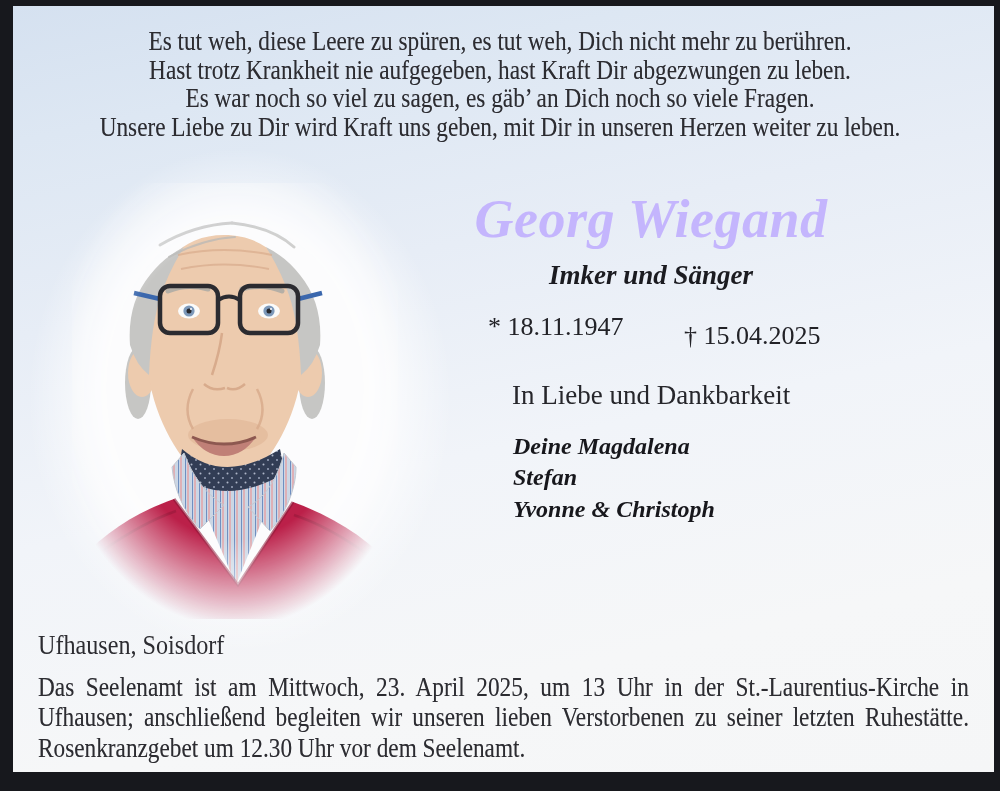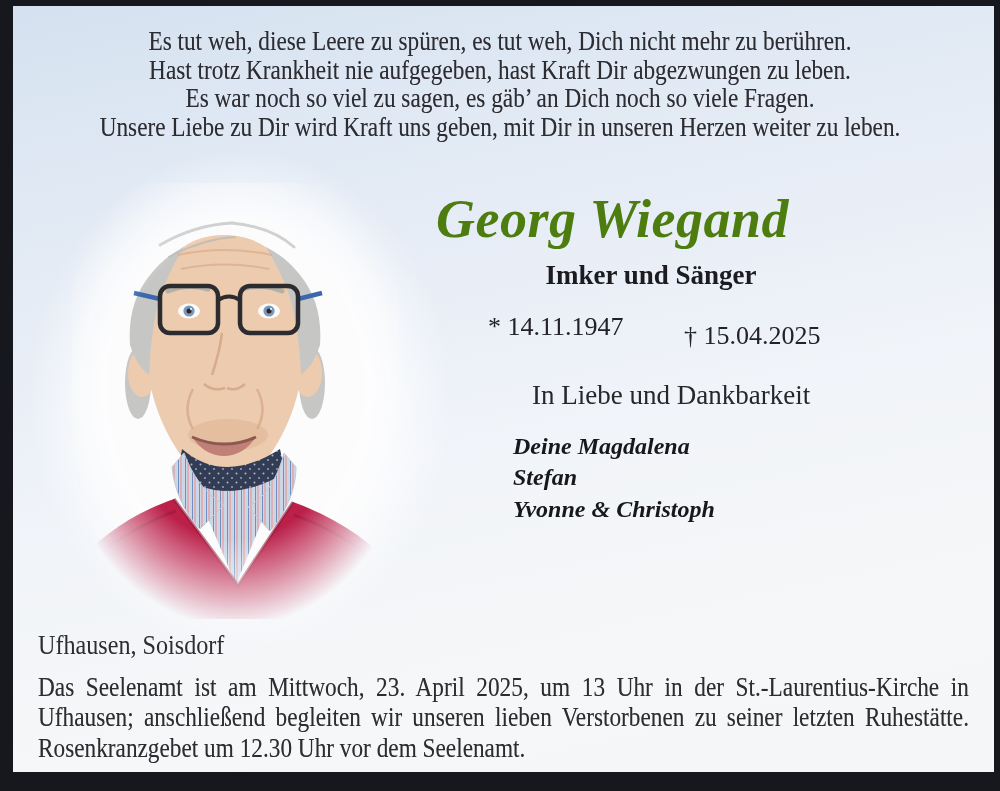--- a/index.html
+++ b/index.html
@@ -38,37 +38,37 @@
     text-align: center;
     font-size: 27px; line-height: 28.7px;
     color: #2c2c31;
     transform: scaleX(0.862);
     transform-origin: 50% 0;
     text-shadow: 0 0 0.5px rgba(60,60,70,0.35);
   }
   .right-col { position: absolute; left: 436px; top: 192px; width: 430px; }
   .deceased-name {
     position: absolute; left: 0; top: -4px; width: 100%;
-    text-align: left;
+    text-align: center;
     font-size: 54px; font-weight: bold; font-style: italic;
-    color: #4d7c0f; letter-spacing: 0.5px;
+    color: #c4b5fd; letter-spacing: 0.5px;
     white-space: nowrap;
   }
   .profession {
     position: absolute; left: 0; top: 68px; width: 100%;
     text-align: center;
-    font-size: 27px; font-weight: bold; 
+    font-size: 27px; font-weight: bold; font-style: italic;
     color: #1b1b20;
   }
   .dates { position: absolute; left: 0; top: 120px; width: 100%; font-size: 26px; color: #222227; }
   .birth { position: absolute; left: 52px; top: 0; white-space: nowrap; }
   .death { position: absolute; left: 248px; top: 0; white-space: nowrap; margin-top: 9px; }
   .intro {
     position: absolute; left: 76px; top: 188px;
-    font-size: 27px; color: #26262b; white-space: nowrap; margin-left: 20px;
+    font-size: 27px; color: #26262b; white-space: nowrap;
   }
   .mourners {
     position: absolute; left: 77px; top: 239px;
     font-size: 24px; font-weight: bold; font-style: italic;
     line-height: 31.3px; color: #17171c; white-space: nowrap;
   }
   .places {
     position: absolute; left: 38px; top: 629px;
     font-size: 28px; color: #2c2c31;
     transform: scaleX(0.862); transform-origin: 0 0;
@@ -197,21 +197,21 @@
   <div>Es tut weh, diese Leere zu spüren, es tut weh, Dich nicht mehr zu berühren.</div>
   <div>Hast trotz Krankheit nie aufgegeben, hast Kraft Dir abgezwungen zu leben.</div>
   <div>Es war noch so viel zu sagen, es gäb’ an Dich noch so viele Fragen.</div>
   <div>Unsere Liebe zu Dir wird Kraft uns geben, mit Dir in unseren Herzen weiter zu leben.</div>
 </div>
 
 <div class="right-col">
   <div class="deceased-name">Georg Wiegand</div>
   <div class="profession">Imker und Sänger</div>
   <div class="dates">
-    <span class="birth"><span>*</span> <span>14.11.1947</span></span>
+    <span class="birth"><span>*</span> <span>18.11.1947</span></span>
     <span class="death"><span>†</span> <span>15.04.2025</span></span>
   </div>
   <div class="intro">In Liebe und Dankbarkeit</div>
   <div class="mourners">
     <div>Deine Magdalena</div>
     <div>Stefan</div>
     <div>Yvonne &amp; Christoph</div>
   </div>
 </div>
 

